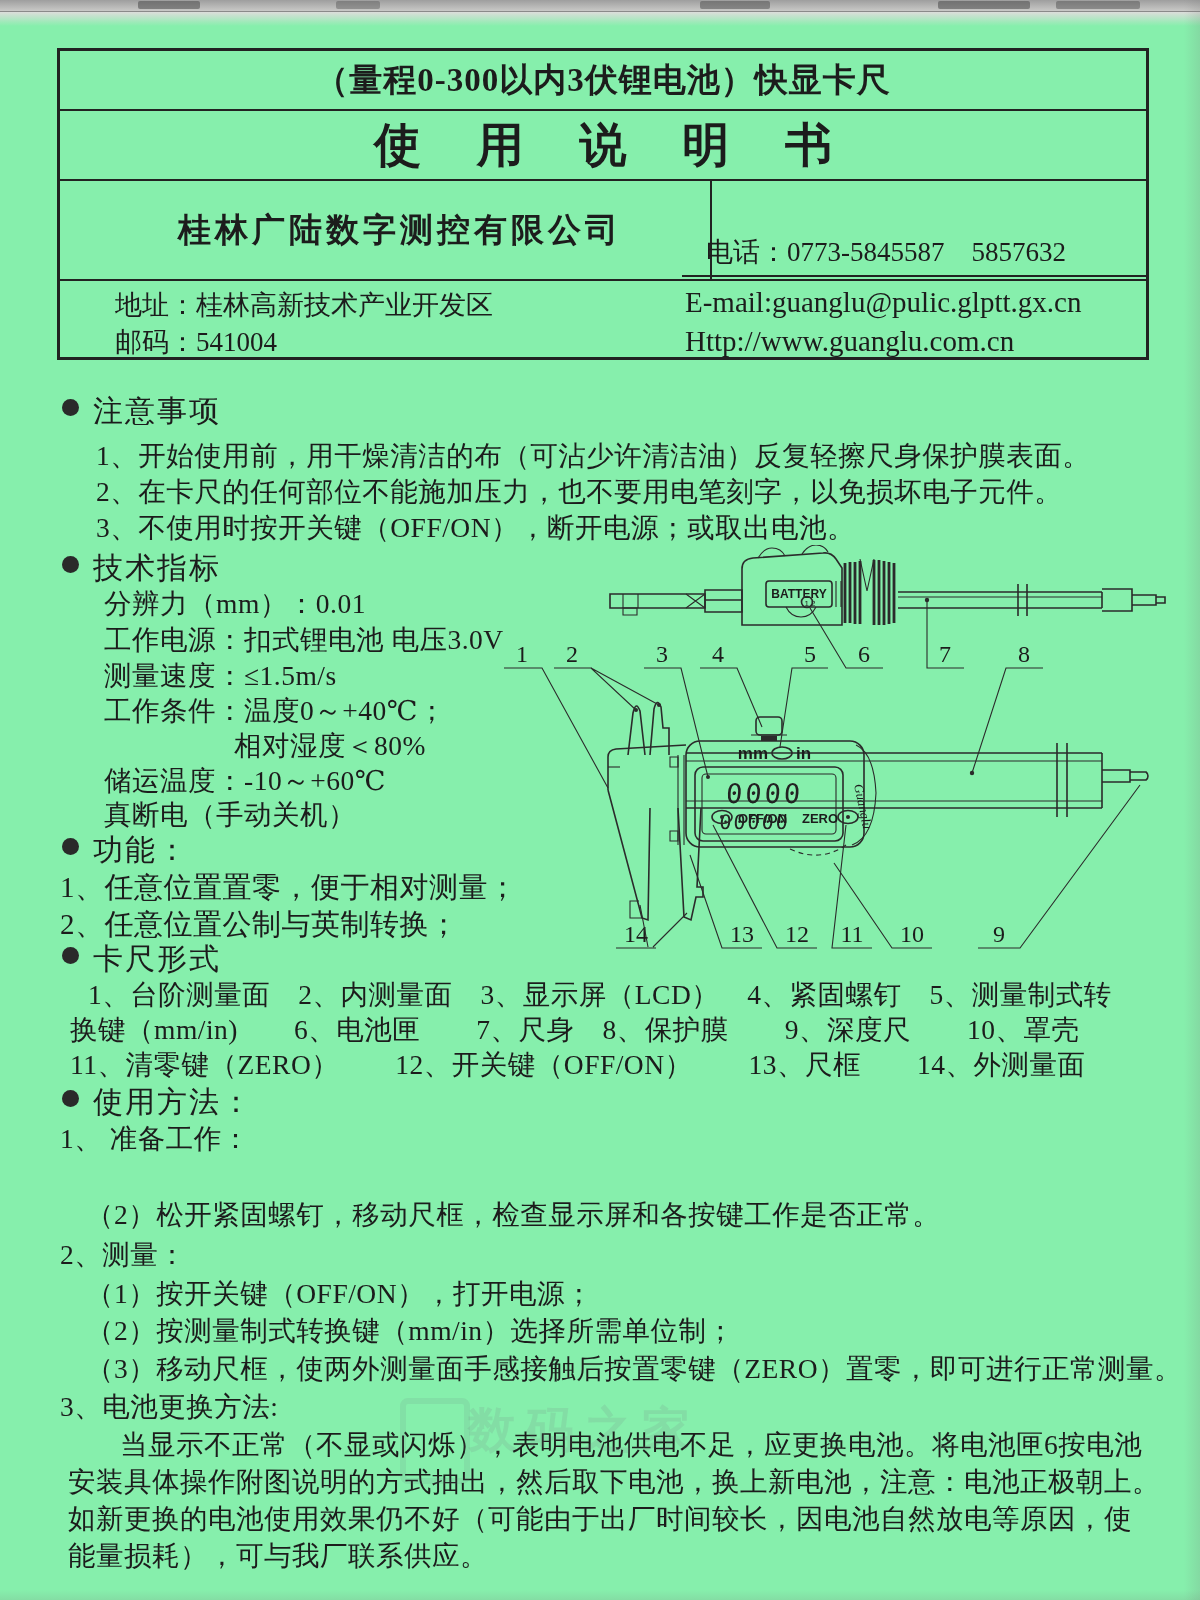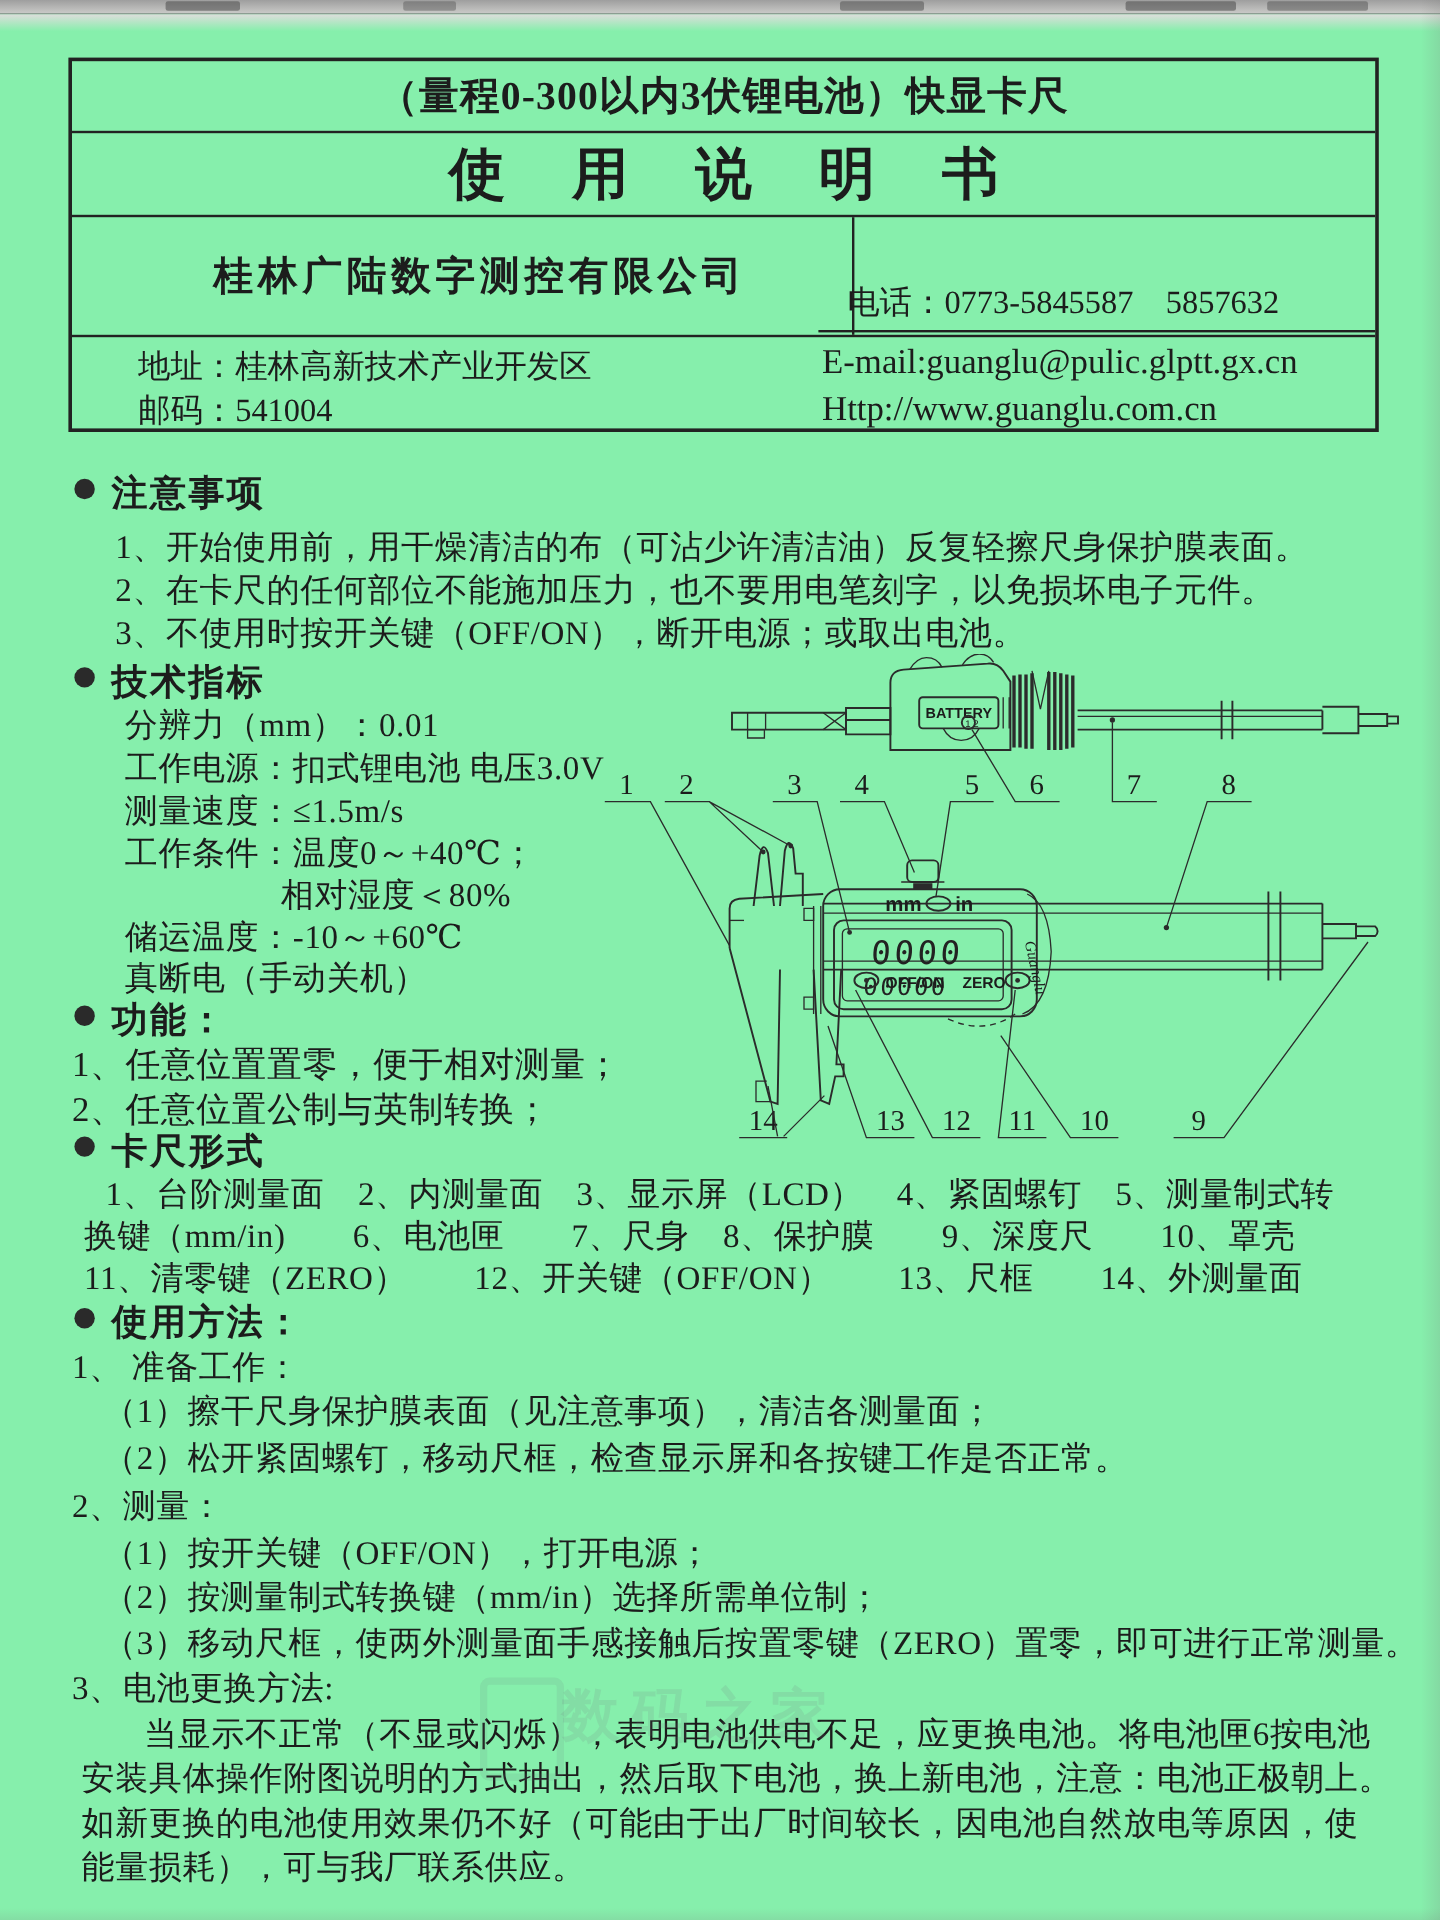--- a/index.html
+++ b/index.html
@@ -28,21 +28,21 @@
   .hdr .phone{position:absolute;left:622px;top:0;width:464px;height:48px;border-bottom:2px solid #222;
         display:flex;align-items:center;padding-left:24px;box-sizing:border-box;font-size:27px;margin-top:48px;}
   .hdr .fax{position:absolute;left:622px;top:50px;width:464px;height:48px;
         display:flex;align-items:center;padding-left:22px;box-sizing:border-box;font-size:27px;}
   .hdr .r4{position:absolute;left:0;top:230px;width:100%;height:76px;}
   .hdr .addr{position:absolute;left:55px;top:6px;font-size:27px;line-height:37px;}
   .hdr .net{position:absolute;left:625px;top:2px;font-size:29px;line-height:39px;}
 
   
   .tl{position:absolute;font-size:27.5px;white-space:pre;letter-spacing:0.5px;}
-  .hd{position:absolute;font-size:30px;font-weight:bold;white-space:pre;letter-spacing:2px;}
+  .hd{position:absolute;font-size:30px;font-weight:normal;white-space:pre;letter-spacing:2px;}
   .bullet{position:absolute;width:17px;height:17px;background:#2a2a2a;border-radius:50%;}
 
   .watermark{position:absolute;left:468px;top:1398px;font-size:48px;font-weight:bold;
         letter-spacing:10px;color:rgba(110,115,125,.14);white-space:pre;}
   .wm-box{position:absolute;left:400px;top:1398px;width:58px;height:74px;
         border:6px solid rgba(110,115,125,.12);border-radius:8px;}
 
   svg .ln{stroke:#2b2b2b;stroke-width:1.6;fill:none;}
   svg .thin{stroke:#2b2b2b;stroke-width:1.1;fill:none;}
   svg .num{font-family:"Liberation Serif","DejaVu Serif",serif;font-size:24px;fill:#1c1c1c;text-anchor:middle;}
@@ -107,21 +107,20 @@
 
   <div class="bullet" style="left:62px;top:947px"></div>
   <div class="hd" style="left:93px;top:939px">卡尺形式</div>
   <div class="tl" style="left:88px;top:977px">1、台阶测量面　2、内测量面　3、显示屏（LCD）　4、紧固螺钉　5、测量制式转</div>
   <div class="tl" style="left:70px;top:1012px">换键（mm/in)　　6、电池匣　　7、尺身　8、保护膜　　9、深度尺　　10、罩壳</div>
   <div class="tl" style="left:70px;top:1047px">11、清零键（ZERO）　　12、开关键（OFF/ON）　　13、尺框　　14、外测量面</div>
 
   <div class="bullet" style="left:62px;top:1090px"></div>
   <div class="hd" style="left:93px;top:1082px">使用方法：</div>
   <div class="tl" style="left:60px;top:1121px">1、 准备工作：</div>
-  <div class="tl" style="left:86px;top:1158px">（1）擦干尺身保护膜表面（见注意事项），清洁各测量面；</div>
   <div class="tl" style="left:86px;top:1197px">（2）松开紧固螺钉，移动尺框，检查显示屏和各按键工作是否正常。</div>
   <div class="tl" style="left:60px;top:1237px">2、测量：</div>
   <div class="tl" style="left:86px;top:1276px">（1）按开关键（OFF/ON），打开电源；</div>
   <div class="tl" style="left:86px;top:1313px">（2）按测量制式转换键（mm/in）选择所需单位制；</div>
   <div class="tl" style="left:86px;top:1351px">（3）移动尺框，使两外测量面手感接触后按置零键（ZERO）置零，即可进行正常测量。</div>
   <div class="tl" style="left:60px;top:1389px">3、电池更换方法:</div>
   <div class="tl" style="left:120px;top:1427px">当显示不正常（不显或闪烁），表明电池供电不足，应更换电池。将电池匣6按电池</div>
   <div class="tl" style="left:68px;top:1464px">安装具体操作附图说明的方式抽出，然后取下电池，换上新电池，注意：电池正极朝上。</div>
   <div class="tl" style="left:68px;top:1501px">如新更换的电池使用效果仍不好（可能由于出厂时间较长，因电池自然放电等原因，使</div>
   <div class="tl" style="left:68px;top:1538px">能量损耗），可与我厂联系供应。</div>

